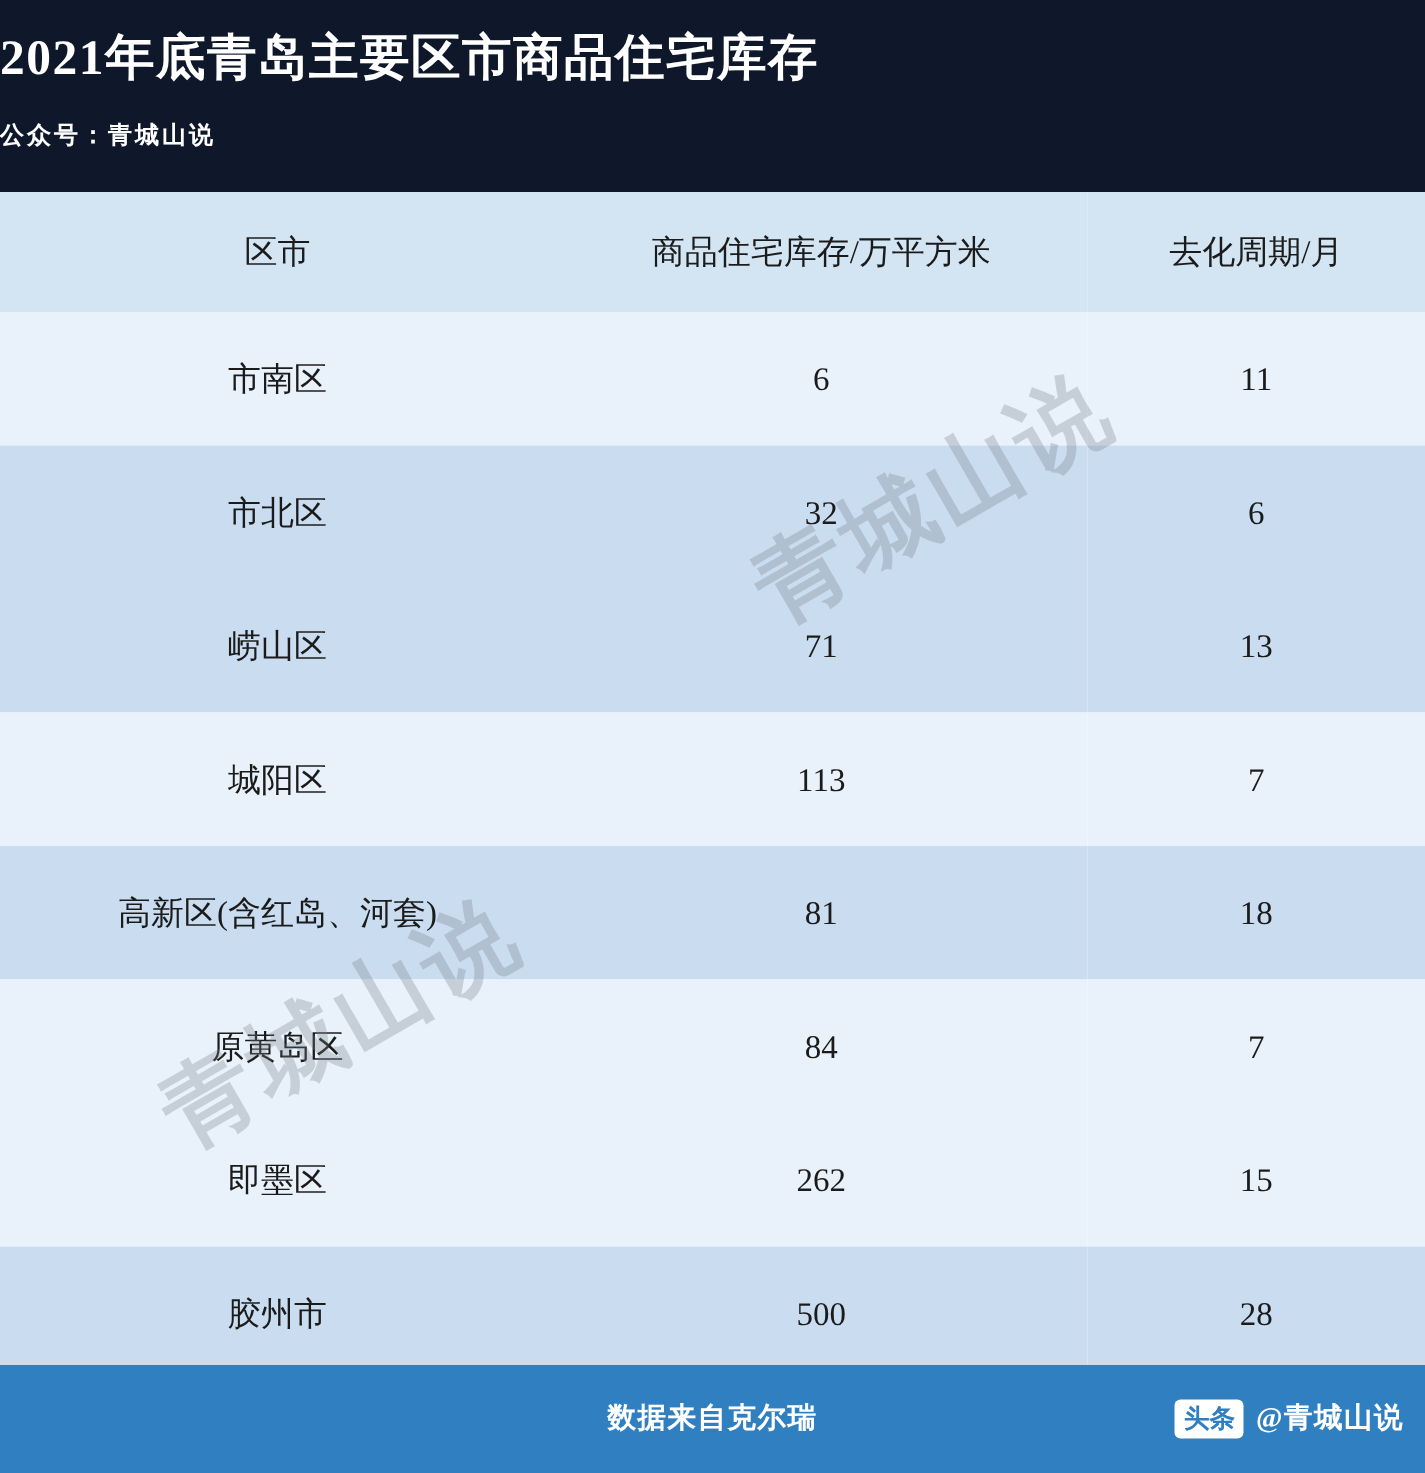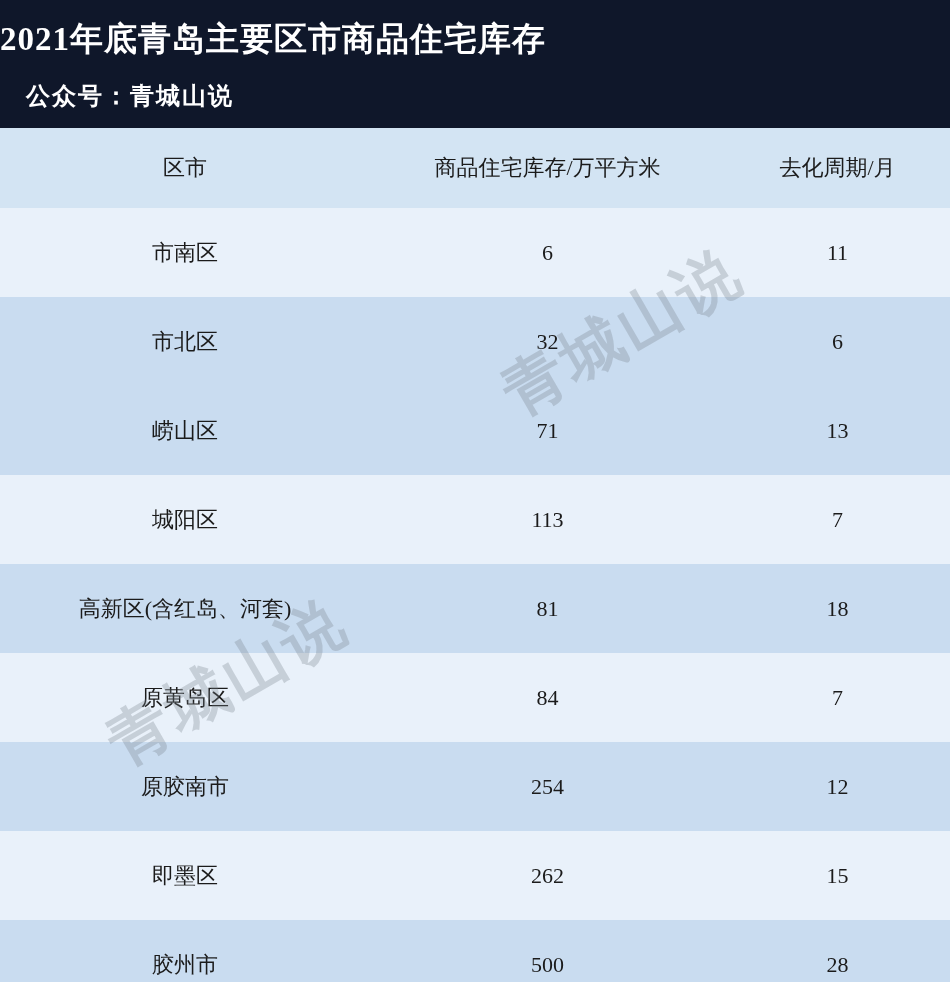--- a/index.html
+++ b/index.html
@@ -30,25 +30,24 @@
     box-sizing: border-box;
   }
   .main-title {
     font-size: 33px;
     font-weight: bold;
     letter-spacing: 1px;
     line-height: 42px;
     margin: 0;
   }
   .subtitle {
-    font-size: 24px;
+    font-size: 16px;
     font-weight: bold;
     margin-top: 20px;
     letter-spacing: 2px;
-    padding-left: 26px;
   }
   table.data-table {
     width: 950px;
     border-collapse: collapse;
     table-layout: fixed;
   }
   table.data-table col.c0 { width: 370px; }
   table.data-table col.c1 { width: 355px; }
   table.data-table col.c2 { width: 225px; }
   table.data-table th, table.data-table td {
@@ -178,35 +177,37 @@
       <tr class="row-even">
         <td class="cell-name">高新区(含红岛、河套)</td>
         <td class="cell-value">81</td>
         <td class="cell-cycle">18</td>
       </tr>
       <tr class="row-odd">
         <td class="cell-name">原黄岛区</td>
         <td class="cell-value">84</td>
         <td class="cell-cycle">7</td>
       </tr>
-      <tr class="row-even">
-        <td class="cell-name">原胶南市</td>
-        <td class="cell-value">254</td>
-        <td class="cell-cycle">12</td>
-      </tr>
       <tr class="row-odd">
         <td class="cell-name">即墨区</td>
         <td class="cell-value">262</td>
         <td class="cell-cycle">15</td>
       </tr>
       <tr class="row-even">
         <td class="cell-name">胶州市</td>
         <td class="cell-value">500</td>
         <td class="cell-cycle">28</td>
       </tr>
     </tbody>
   </table>
 
   <div class="wm wm-1">青城山说</div>
   <div class="wm wm-2">青城山说</div>
 
+  <div class="footer-band">
+    <div class="footer-source">数据来自克尔瑞</div>
+    <div class="footer-brand">
+      <span class="brand-badge">头条</span>
+      <span class="brand-name">@青城山说</span>
+    </div>
+  </div>
 
 </div>
 
 </body></html>

